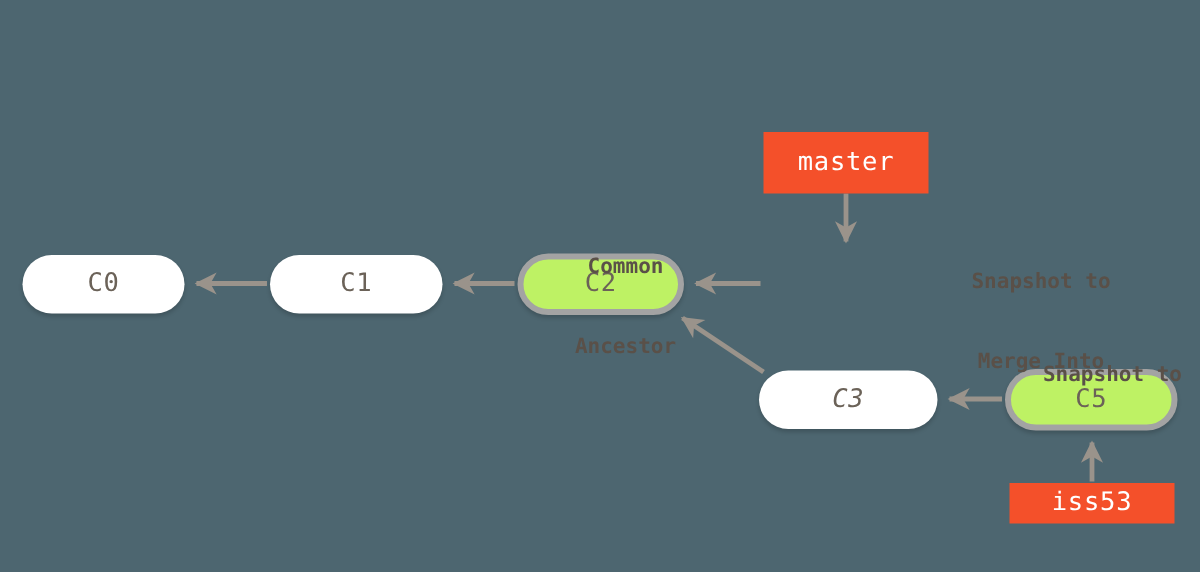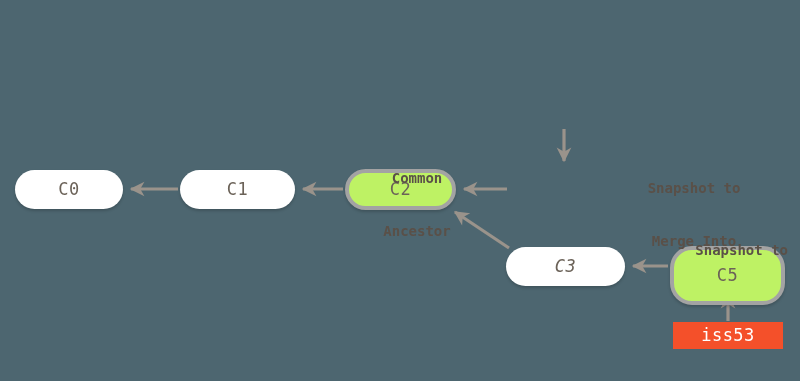--- a/index.html
+++ b/index.html
@@ -125,24 +125,27 @@
 
   <div class="commit highlight" style="left:345px; top:169px; width:111px; height:41px;">
     <span class="commit-label">C2</span>
   </div>
 
 
   <div class="commit" style="left:506px; top:247px; width:119px; height:39px;font-style:italic;">
     <span class="commit-label">C3</span>
   </div>
 
-  <div class="commit highlight" style="left:670px; top:246px; width:115px; height:59px;">
+  <div class="commit highlight" style="left:670px; top:246px; width:115px; height:41px;">
     <span class="commit-label">C5</span>
   </div>
 
+  <div class="branch" style="left:509px; top:88px; width:110px; height:41px;">
+    <span class="branch-label">master</span>
+  </div>
 
   <div class="branch" style="left:673px; top:322px; width:110px; height:27px;">
     <span class="branch-label">iss53</span>
   </div>
 
   <div class="annotation ann-center" style="left:362px; top:135px; width:110px;">
     <div>Common</div>
     <div>Ancestor</div>
   </div>
 

